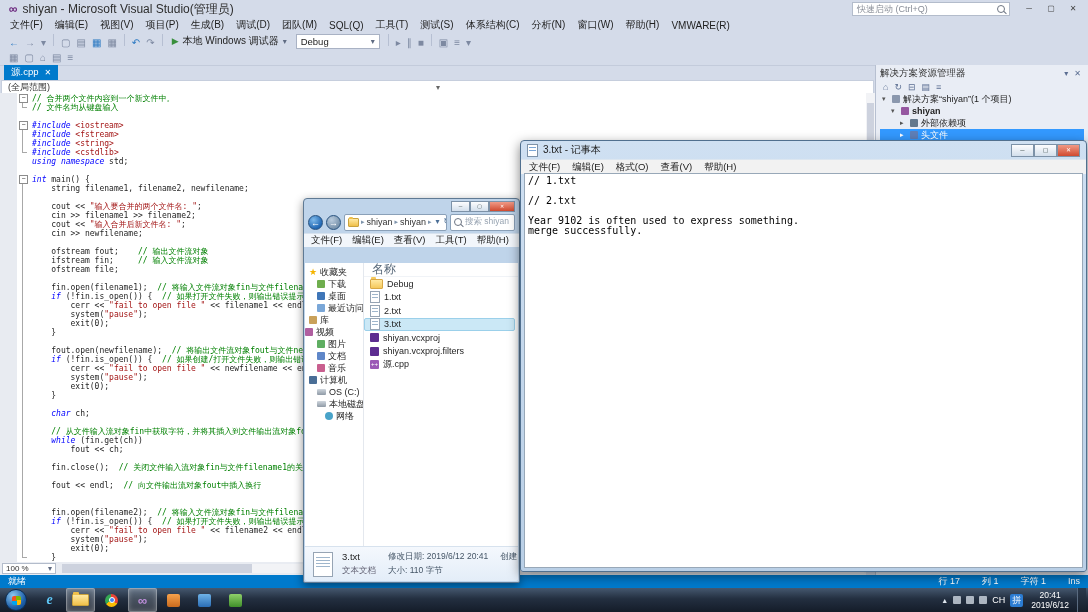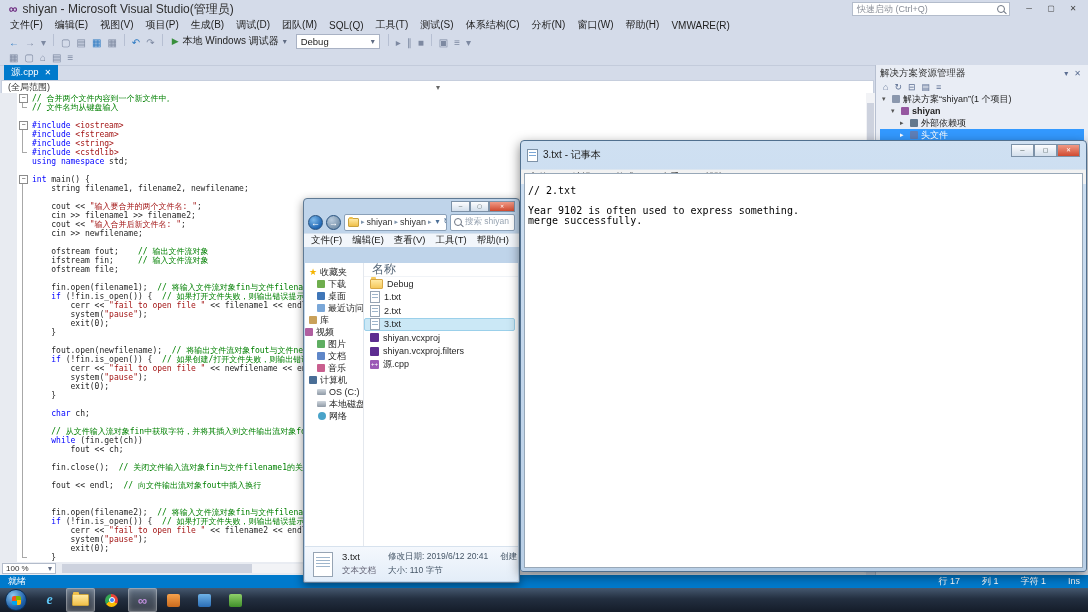--- a/index.html
+++ b/index.html
@@ -43,21 +43,21 @@
   .nav-arrow{position:absolute;left:434px;top:2px;color:#666;font-size:8px;}
   .code-area{position:absolute;top:28px;left:0;right:9px;bottom:13px;background:#fff;overflow:hidden;}
   .gutter{position:absolute;left:0;top:0;bottom:0;width:17px;background:#e8ebf1;}
   .fold-gutter{position:absolute;left:17px;top:0;bottom:0;width:13px;background:#fff;}
   .fold-box{position:absolute;left:2px;width:7px;height:7px;border:1px solid #8c8c8c;background:#fff;
     color:#333;font-size:7px;line-height:6px;text-align:center;z-index:2;}
   .fold-line{position:absolute;left:5px;width:4px;border-left:1px solid #a8a8a8;border-bottom:1px solid #a8a8a8;}
   .code{position:absolute;left:32px;top:1px;right:0;font-family:"DejaVu Sans Mono",monospace;
     font-size:8px;line-height:9px;white-space:pre;color:#1e1e1e;}
   .code-line{height:9px;}
-  .tok-k{color:#0000ff;}
+  .tok-k{color:#0000ff;font-style:italic;}
   .tok-c{color:#008000;}
   .tok-s{color:#a31515;}
   .tok-p{color:#1e1e1e;}
   .editor-bottom{position:absolute;left:0;right:9px;bottom:0;height:13px;background:#e9ecf2;}
   .zoom-combo{position:absolute;left:2px;top:1px;width:46px;height:9px;background:#fff;
     border:1px solid #b3bccb;font-size:8px;color:#333;padding:0 3px;display:flex;
     align-items:center;justify-content:space-between;}
   .hscroll{position:absolute;left:62px;right:2px;top:2px;height:9px;background:#f2f3f6;}
   .hscroll .thumb{position:absolute;left:0;top:0;bottom:0;width:190px;background:#cdd2de;}
   .vscroll{position:absolute;right:0;top:28px;bottom:13px;width:9px;background:#f2f3f6;}
@@ -159,21 +159,21 @@
     background:repeating-linear-gradient(to bottom,#9fb6cc 0 1px,transparent 1px 3px);}
   .det-rows{display:flex;flex-direction:column;gap:2px;overflow:hidden;}
   .det-row{display:flex;gap:12px;font-size:8.5px;color:#445566;white-space:nowrap;}
   .det-name{color:#1e1e1e;font-size:9.5px;min-width:34px;}
   .det-type{color:#667;min-width:34px;}
 
   
   .notepad-window{position:absolute;left:520px;top:140px;width:567px;height:432px;z-index:20;
     background:linear-gradient(#cfe0f2,#b9cfe6);border:1px solid #51708f;border-radius:4px 4px 3px 3px;
     box-shadow:0 4px 12px rgba(0,0,0,.5);box-sizing:border-box;}
-  .np-caption{height:28px;display:flex;align-items:center;padding:0 6px;gap:5px;position:relative;}
+  .np-caption{height:18px;display:flex;align-items:center;padding:0 6px;gap:5px;position:relative;}
   .np-icon{width:9px;height:11px;background:#fff;border:1px solid #7d92a8;position:relative;flex:none;}
   .np-icon::after{content:"";position:absolute;left:1px;right:1px;top:2px;height:6px;
     background:repeating-linear-gradient(to bottom,#7ba7d7 0 1px,transparent 1px 3px);}
   .np-title{font-size:10px;color:#1e1e1e;}
   .np-btns{position:absolute;right:6px;top:3px;display:flex;}
   .np-btns .tb-icon{width:21px;height:11px;line-height:11px;font-size:6px;}
   .np-menubar{height:14px;background:#f2f2f2;display:flex;align-items:center;font-size:9.5px;
     color:#222;padding-left:2px;border-top:1px solid #dce6f0;}
   .np-menubar .menu-item{padding:0 6px;}
   .np-client{position:absolute;top:32px;left:3px;right:3px;bottom:3px;background:#fff;
@@ -437,21 +437,21 @@
             <span>计算机</span>
           </div>
           <div class="ex-nav-row" style="padding-left: 12px;">
             <span class="ni ni-disk"></span>
             <span>OS (C:)</span>
           </div>
           <div class="ex-nav-row" style="padding-left: 12px;">
             <span class="ni ni-disk"></span>
             <span>本地磁盘 (D:)</span>
           </div>
-          <div class="ex-nav-row hdr" style="padding-left: 13px;">
+          <div class="ex-nav-row hdr" style="padding-left: 20px;">
             <span class="ni ni-network"></span>
             <span>网络</span>
           </div>
         </div>
       <div class="ex-files">
         <div class="ex-col-header">
           <span>名称</span>
         </div>
         <div id="exFiles">
             <div class="file-row">
@@ -513,20 +513,21 @@
     </div>
     <div class="np-menubar">
         <span class="menu-item">文件(F)</span>
         <span class="menu-item">编辑(E)</span>
         <span class="menu-item">格式(O)</span>
         <span class="menu-item">查看(V)</span>
         <span class="menu-item">帮助(H)</span>
       </div>
     <div class="np-client">
       <div class="np-text" id="npText">
+          <div class="np-line">// 1.txt</div>
           <div class="np-line"></div>
           <div class="np-line">// 2.txt</div>
           <div class="np-line"></div>
           <div class="np-line">Year 9102 is often used to express something.</div>
           <div class="np-line">merge successfully.</div>
         </div>
     </div>
   </div>
 
   <div class="taskbar">
@@ -549,15 +550,28 @@
         <div class="tb-app">
           <span class="ai ai-orange"></span>
         </div>
         <div class="tb-app">
           <span class="ai ai-blue"></span>
         </div>
         <div class="tb-app">
           <span class="ai ai-green"></span>
         </div>
       </div>
+    <div class="tray">
+      <span class="tray-expand">▲</span>
+      <span class="tray-ico"></span>
+      <span class="tray-ico"></span>
+      <span class="tray-ico"></span>
+      <span class="ime-lang">CH</span>
+      <span class="ime-mode">拼</span>
+      <div class="clock">
+        <span>20:41</span>
+        <span>2019/6/12</span>
+      </div>
+      <div class="show-desktop"></div>
+    </div>
   </div>
 
 </div>
 
 </body></html>

